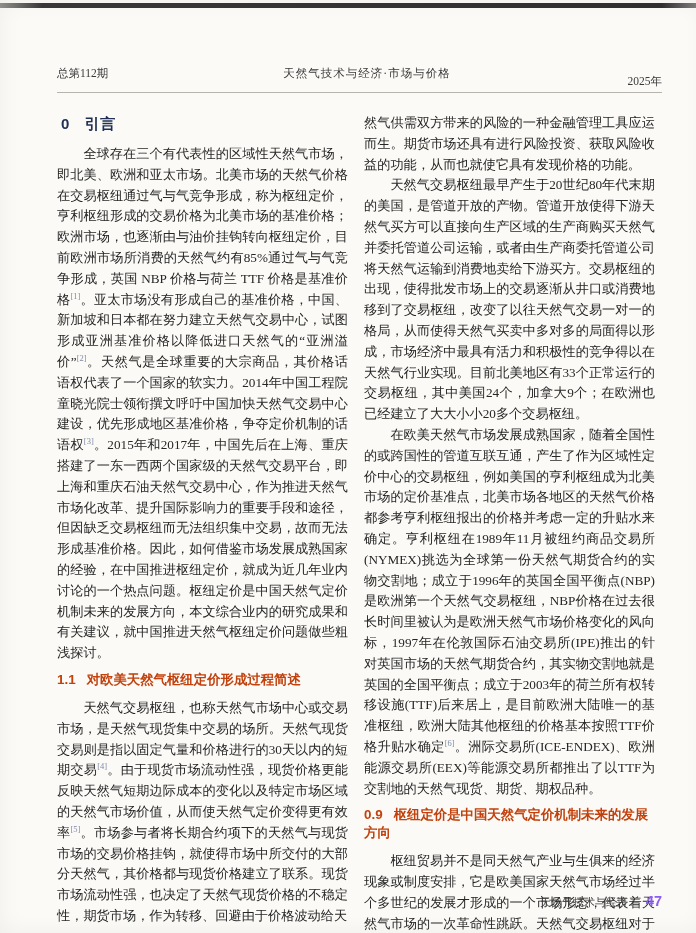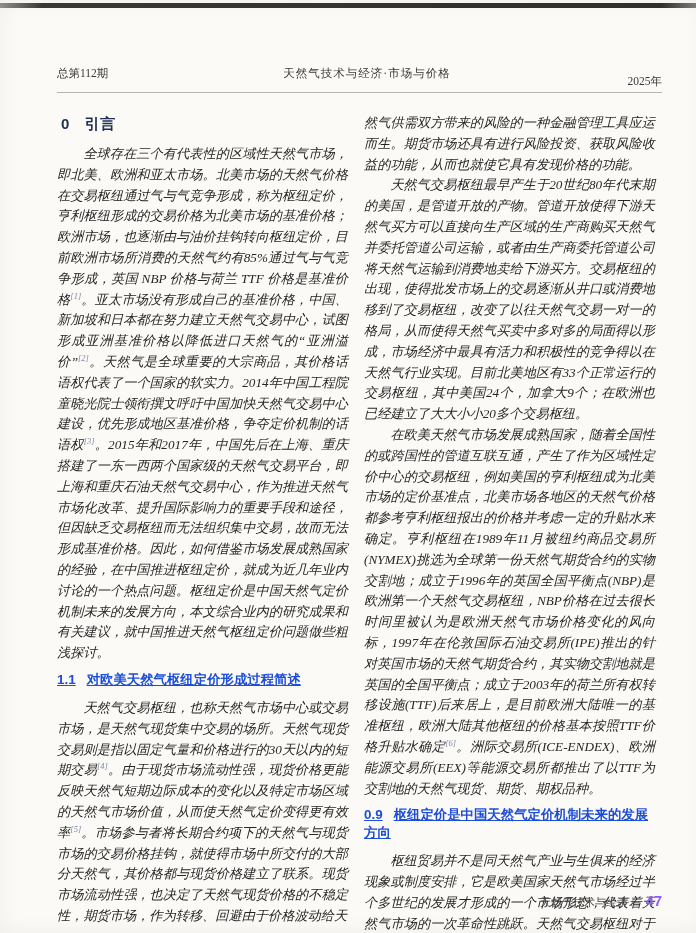--- a/index.html
+++ b/index.html
@@ -28,29 +28,28 @@
   .sec-heading {
     font-family:"Liberation Sans","DejaVu Sans",sans-serif;
     font-size:15px; font-weight:bold; color:#203055;
     margin:9px 0 10px 4px; letter-spacing:0.5px;
   }
   .col > .sec-heading:first-child { margin-top:2px; }
   .sec-heading .h-num { margin-right:15px; }
 
   .sub-heading {
     font-family:"Liberation Sans","DejaVu Sans",sans-serif;
-    font-size:13.4px; font-weight:bold; color:#1d4ed8;
+    font-size:13.4px; font-weight:bold; color:#c2410c;
     margin:7px 0 9px 0;
-    text-decoration:underline;
   }
   .sub-heading .h-num { margin-right:11px; }
 
   .para {
     font-size:13.2px; line-height:20.8px; text-align:justify;
-    margin:0; text-justify:inter-ideograph;font-style:italic;
+    margin:0; text-justify:inter-ideograph;
   }
   .para.indent { text-indent:2em; }
 
   sup.cite {
     font-size:8.5px; color:#7d8ba6; line-height:0;
     vertical-align:super; letter-spacing:0;
   }
 
   .footer {
     position:absolute; top:863px; right:42px;

